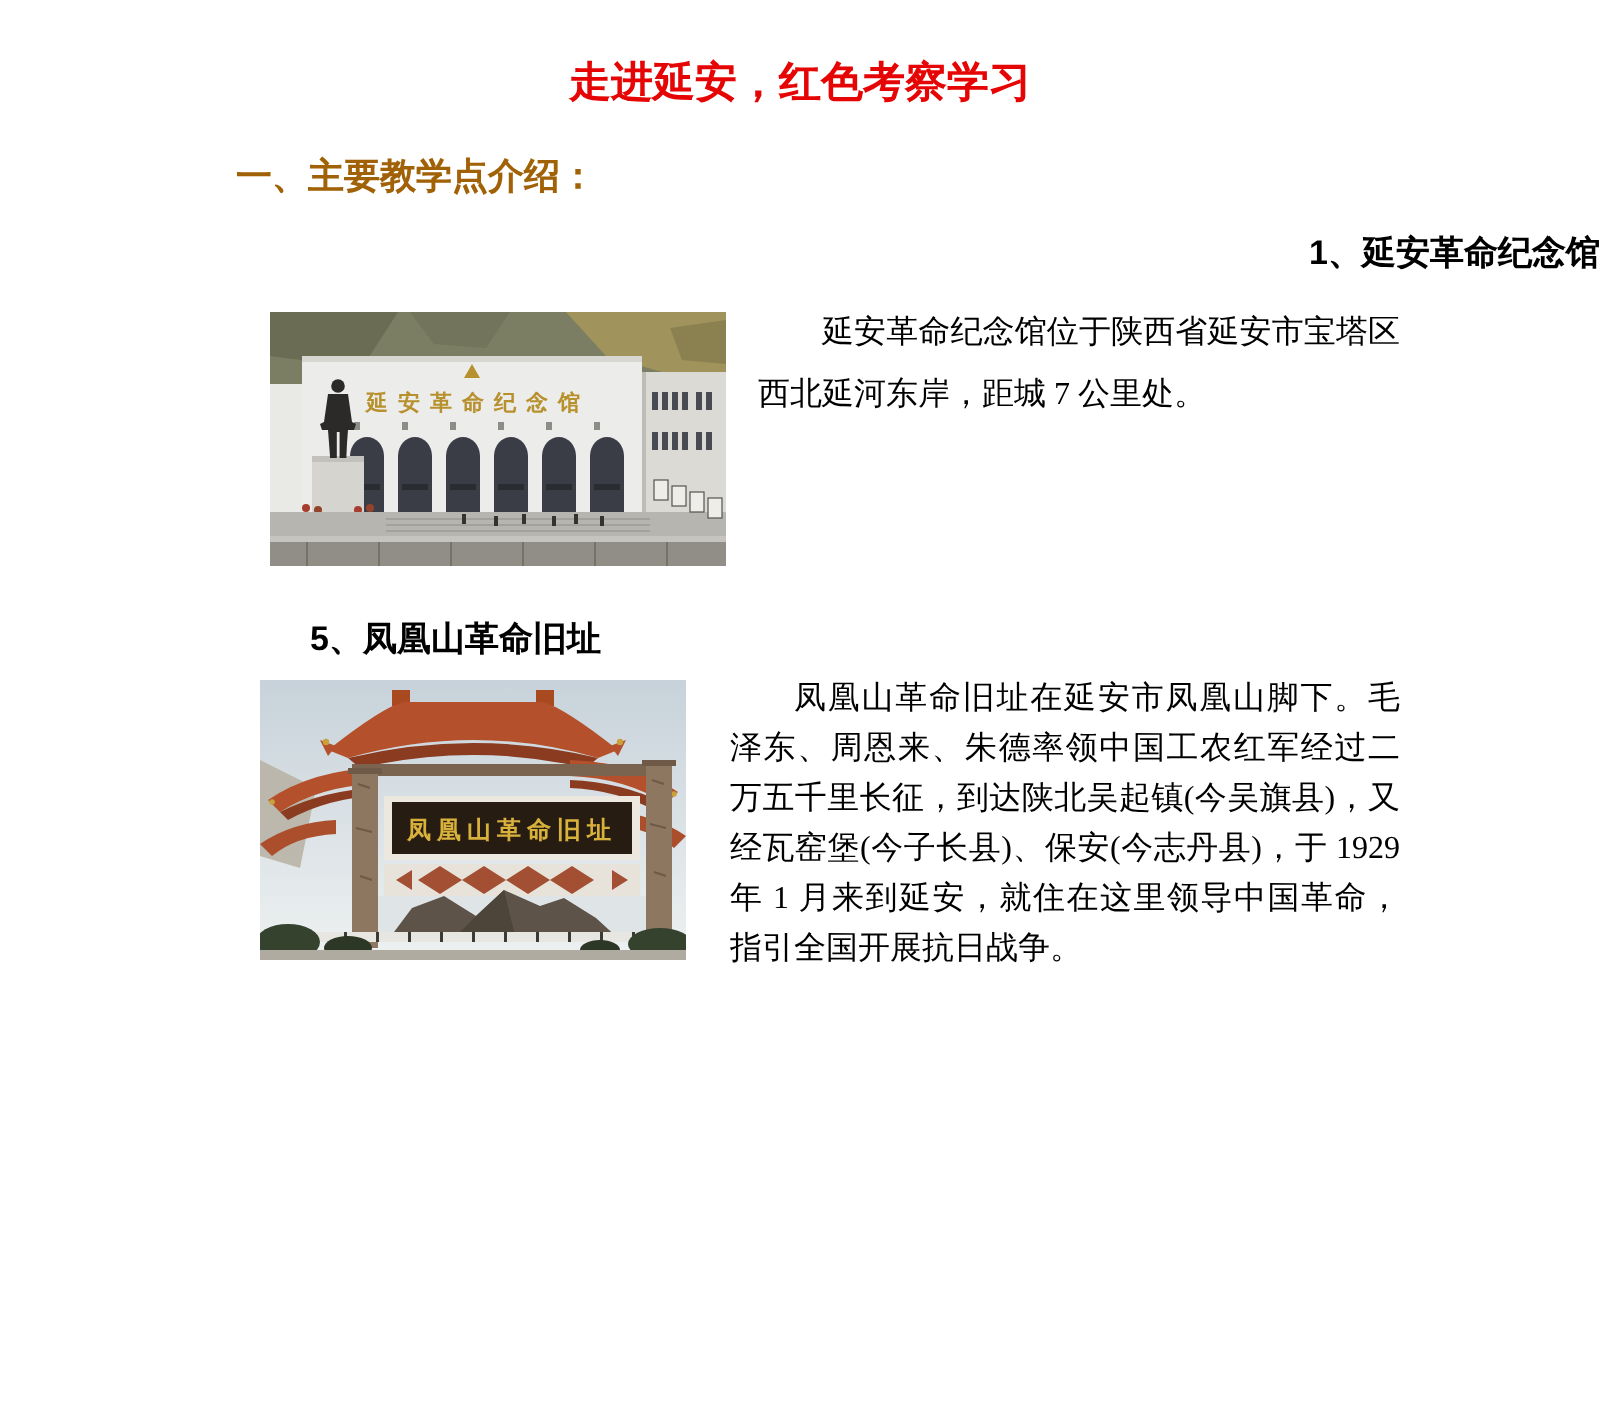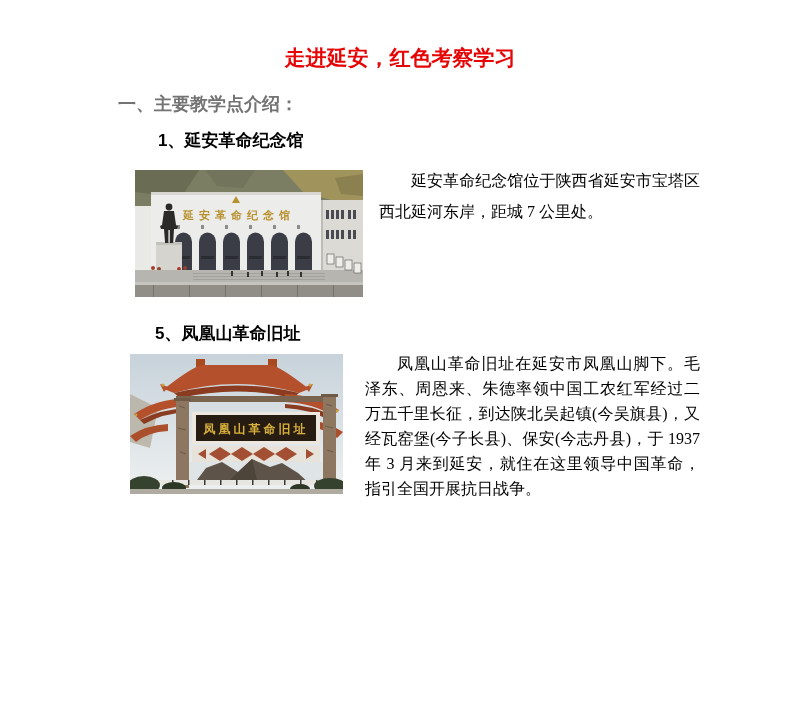--- a/index.html
+++ b/index.html
@@ -1,33 +1,33 @@
 <!DOCTYPE html>
 <html><head>
 <meta charset="utf-8">
 <style>
   html,body{margin:0;padding:0;background:#ffffff;}
   .page{
     width:800px;height:713px;background:#ffffff;position:relative;
     overflow:hidden;font-family:"Liberation Serif",serif;color:#000;
   }
   .doc-title{
-    margin:0;padding-top:45px;text-align:center;
-    font-family:Liberation Serif, serif;font-weight:bold;
+    margin:0;padding-top:31px;text-align:center;
+    font-family:Liberation Mono, monospace;font-weight:bold;
     font-size:21px;line-height:26px;color:#e60505;
   }
   .h-main{
-    margin:22px 0 0 118px;font-family:Liberation Serif, serif;
-    font-weight:bold;font-size:18px;line-height:22px;color:#737373;
+    margin:22px 0 0 118px;font-family:Liberation Mono, monospace;
+    font-weight:bold;font-size:18px;line-height:22px;color:#a16207;
   }
   .h-sub{
     font-family:"Liberation Sans",sans-serif;font-weight:bold;
     font-size:17px;line-height:21px;color:#000;margin:0;
   }
-  .h-sub1{margin:15px 0 0 158px;}
+  .h-sub1{margin:15px 0 0 158px;text-align:right;}
   .h-sub2{margin:20px 0 0 155px;}
   .sec{
     margin:0 100px;width:600px;font-size:16px;text-align:justify;
     text-justify:inter-ideograph;
   }
   .sec::after{content:"";display:block;clear:both;}
   .sec1{margin-top:14px;line-height:31px;}
   .sec2{margin-top:7px;line-height:25px;}
   .sec p{margin:0;text-indent:2em;}
   .photo{float:left;display:block;}
@@ -262,16 +262,16 @@
           <rect x="200" y="126" width="1.5" height="5"></rect>
         </g>
         <ellipse cx="14" cy="131" rx="16" ry="9" fill="#35422e"></ellipse>
         <ellipse cx="44" cy="134" rx="12" ry="6" fill="#2c3726"></ellipse>
         <ellipse cx="200" cy="132" rx="16" ry="8" fill="#35422e"></ellipse>
         <ellipse cx="170" cy="135" rx="10" ry="5" fill="#2c3726"></ellipse>
         <rect x="0" y="135" width="213" height="5" fill="#b0aba0"></rect>
       </g>
     </svg>
 
-    <p>凤凰山革命旧址在延安市凤凰山脚下。毛泽东、周恩来、朱德率领中国工农红军经过二万五千里长征，到达陕北吴起镇(今吴旗县)，又经瓦窑堡(今子长县)、保安(今志丹县)，于 1937 年 3 月来到延安，就住在这里领导中国革命，指引全国开展抗日战争。</p>
+    <p>凤凰山革命旧址在延安市凤凰山脚下。毛泽东、周恩来、朱德率领中国工农红军经过二万五千里长征，到达陕北吴起镇(今吴旗县)，又经瓦窑堡(今子长县)、保安(今志丹县)，于 1929 年 1 月来到延安，就住在这里领导中国革命，指引全国开展抗日战争。</p>
   </div>
 
 </div>
 
 </body></html>

